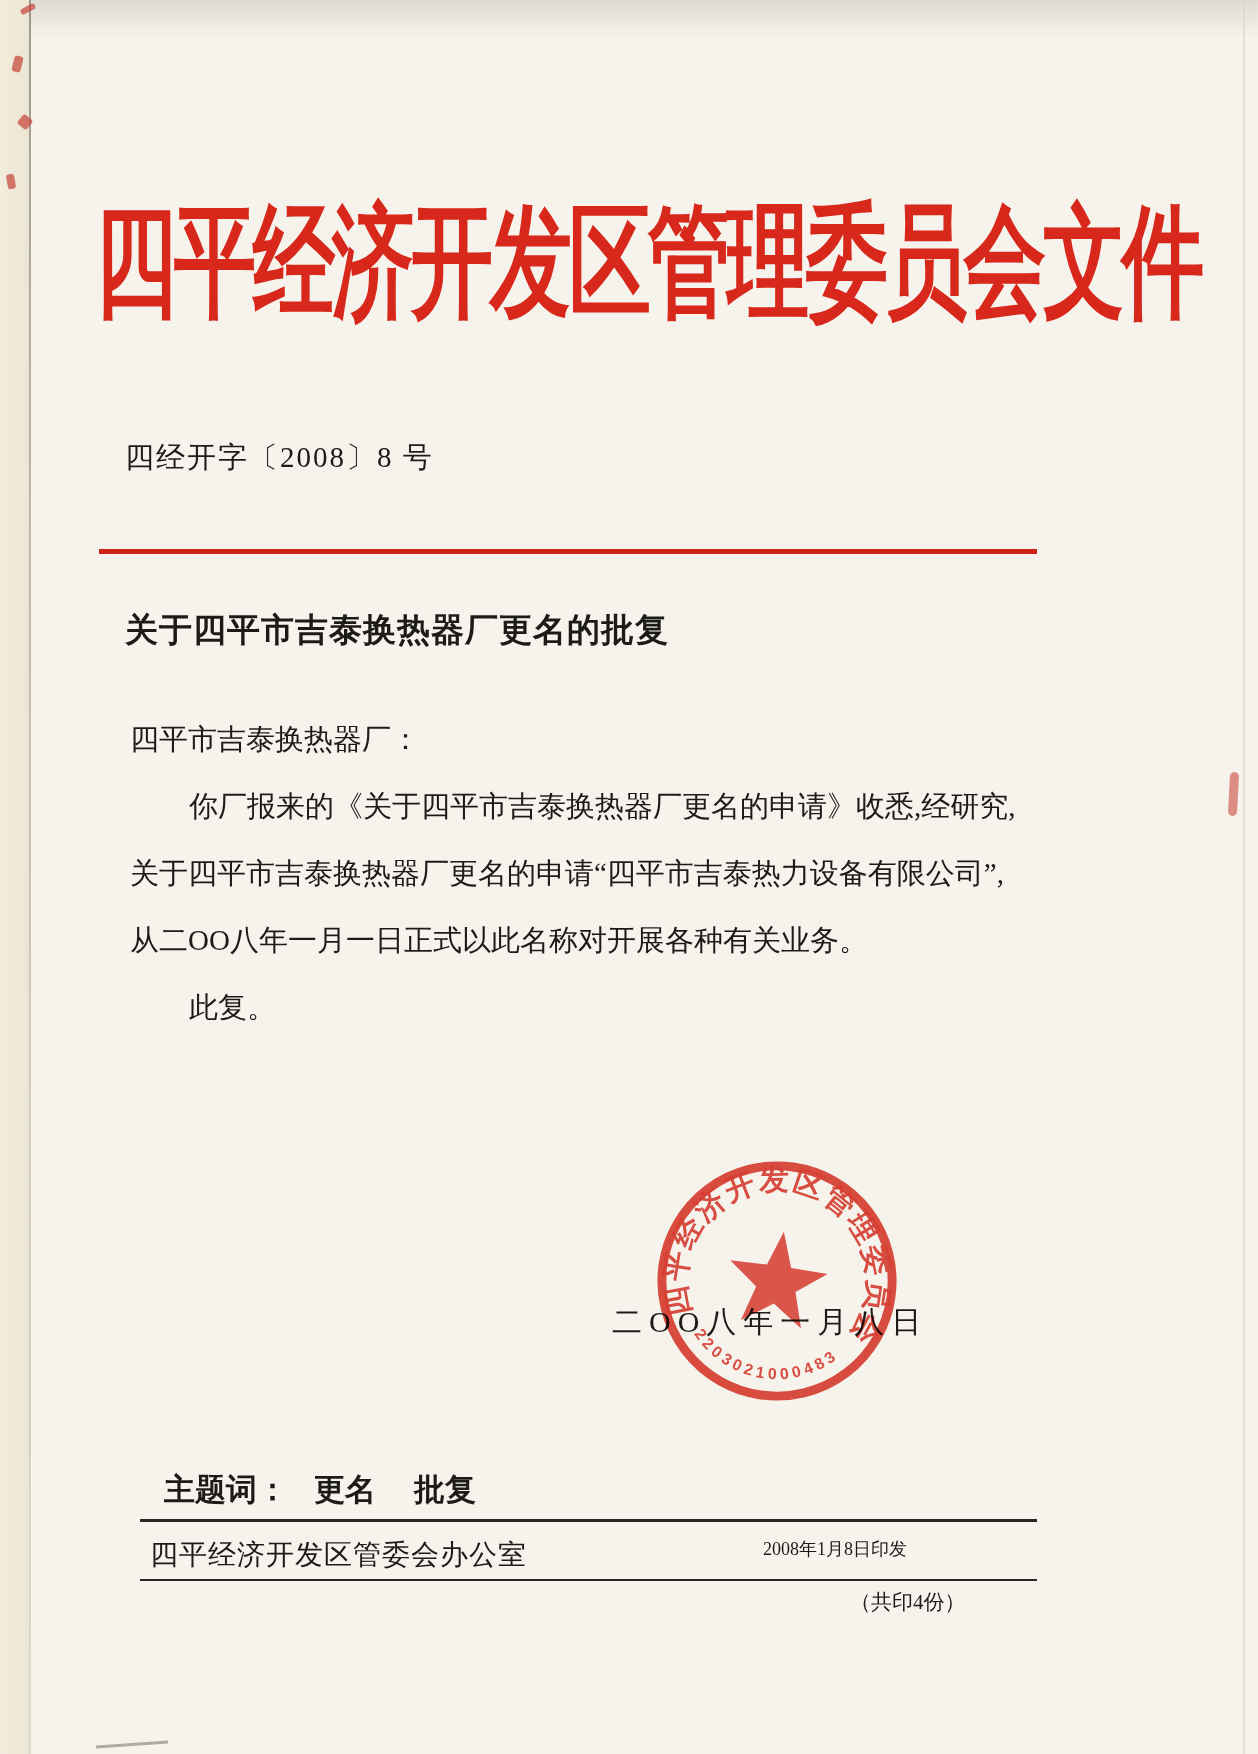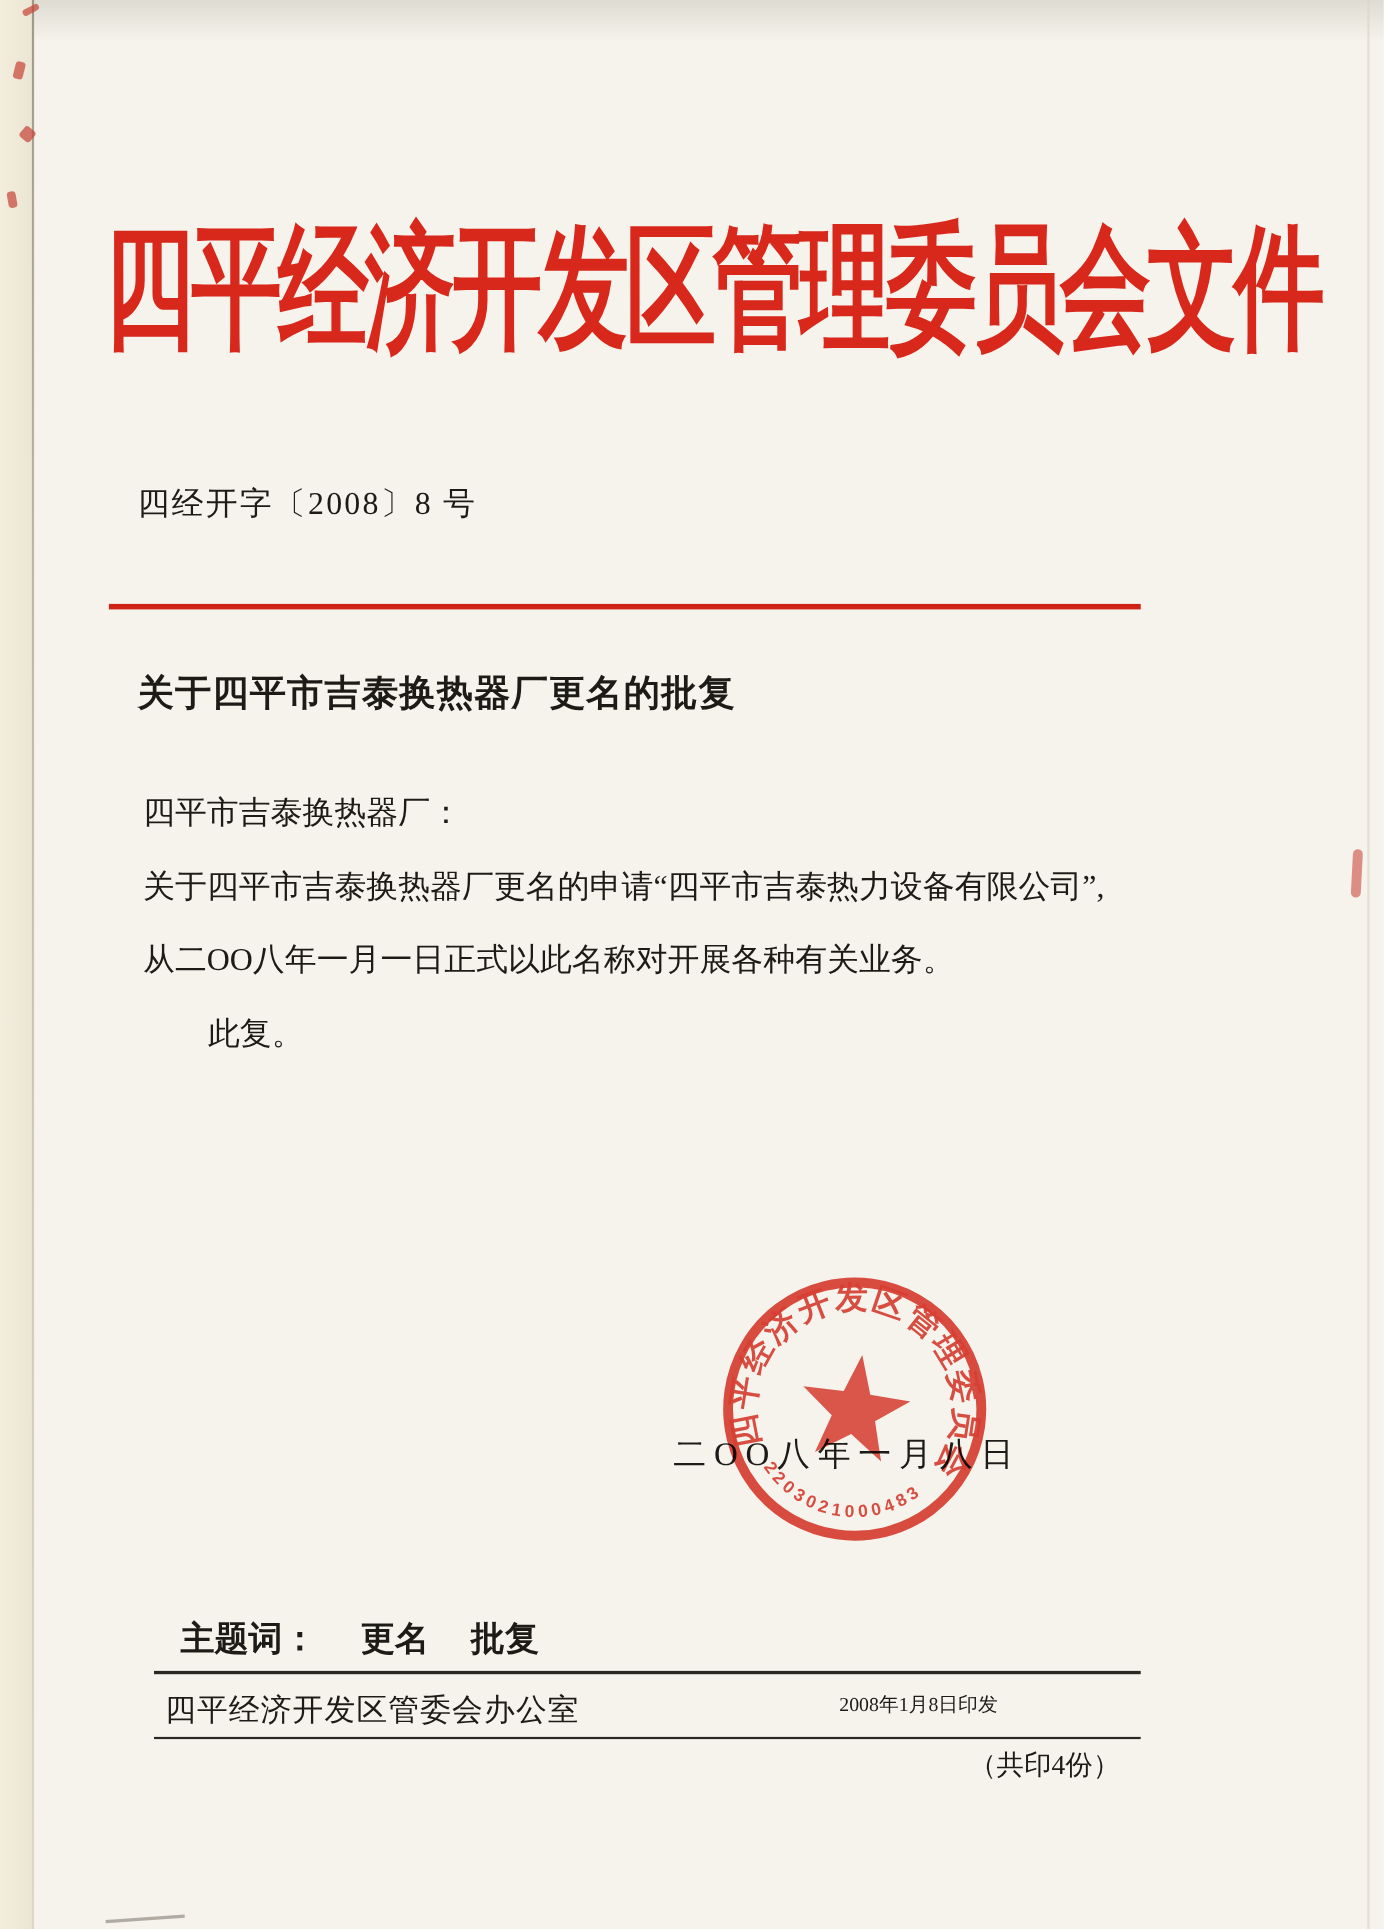--- a/index.html
+++ b/index.html
@@ -54,27 +54,27 @@
   .seal svg { width:100%; height:100%; }
   .seal .ring { fill:none; stroke:var(--seal-red,#dd382c); stroke-width:9; opacity:.93; }
   .seal .star { fill:var(--seal-red,#dd382c); opacity:.88; }
   .seal .arc-text { font-family:"Liberation Serif", serif; font-weight:700;
     font-size:30px; letter-spacing:2px; fill:var(--seal-red,#dd382c); opacity:.92; }
   .seal .arc-num { font-family:"Liberation Sans", sans-serif; font-weight:700;
     font-size:16px; letter-spacing:4px; fill:var(--seal-red,#dd382c); opacity:.92; }
 
   .footer-subject { position:absolute; left:164px; top:1469px; font-size:31px;
     font-weight:700; font-family:Liberation Mono, monospace; display:flex; }
-  .footer-subject .term0 { margin-left:40px; }
+  .footer-subject .term0 { margin-left:26px; }
   .footer-subject .term1 { margin-left:38px; }
   .rule1 { position:absolute; left:140px; top:1519px; width:897px; height:3px; background:#2b2823; }
   .footer-issuer { position:absolute; left:150px; top:1536px; font-size:28px; letter-spacing:1px; }
   .footer-printdate { position:absolute; left:763px; top:1537px; font-size:18px; }
   .rule2 { position:absolute; left:140px; top:1579px; width:897px; height:2px; background:#2b2823; }
-  .copies { position:absolute; left:850px; top:1588px; font-size:25px;margin-left:31px; }
+  .copies { position:absolute; left:850px; top:1588px; font-size:21px; }
 </style>
 </head>
 <body>
 
 <div class="top-shade"></div>
 <div class="left-strip"></div>
 <div class="left-strip-line"></div>
 <div class="right-crease"></div>
 <div class="red-mark m1"></div>
 <div class="red-mark m2"></div>
@@ -84,20 +84,21 @@
 <div class="pencil-mark"></div>
 
 <div class="header-title">四平经济开发区管理委员会文件</div>
 <div class="doc-number">四经开字〔2008〕8 号</div>
 <div class="red-rule"></div>
 
 <div class="doc-title">关于四平市吉泰换热器厂更名的批复</div>
 
 <div class="body-block">
   <div class="body-line">四平市吉泰换热器厂：</div>
+  <div class="body-line indent">你厂报来的《关于四平市吉泰换热器厂更名的申请》收悉,经研究,</div>
   <div class="body-line">关于四平市吉泰换热器厂更名的申请“四平市吉泰热力设备有限公司”,</div>
   <div class="body-line">从二OO八年一月一日正式以此名称对开展各种有关业务。</div>
   <div class="body-line indent">此复。</div>
 </div>
 
 <div class="seal-date">二OO八年一月八日</div>
 
 <div class="seal">
   <svg viewBox="0 0 256 256">
     <defs>

